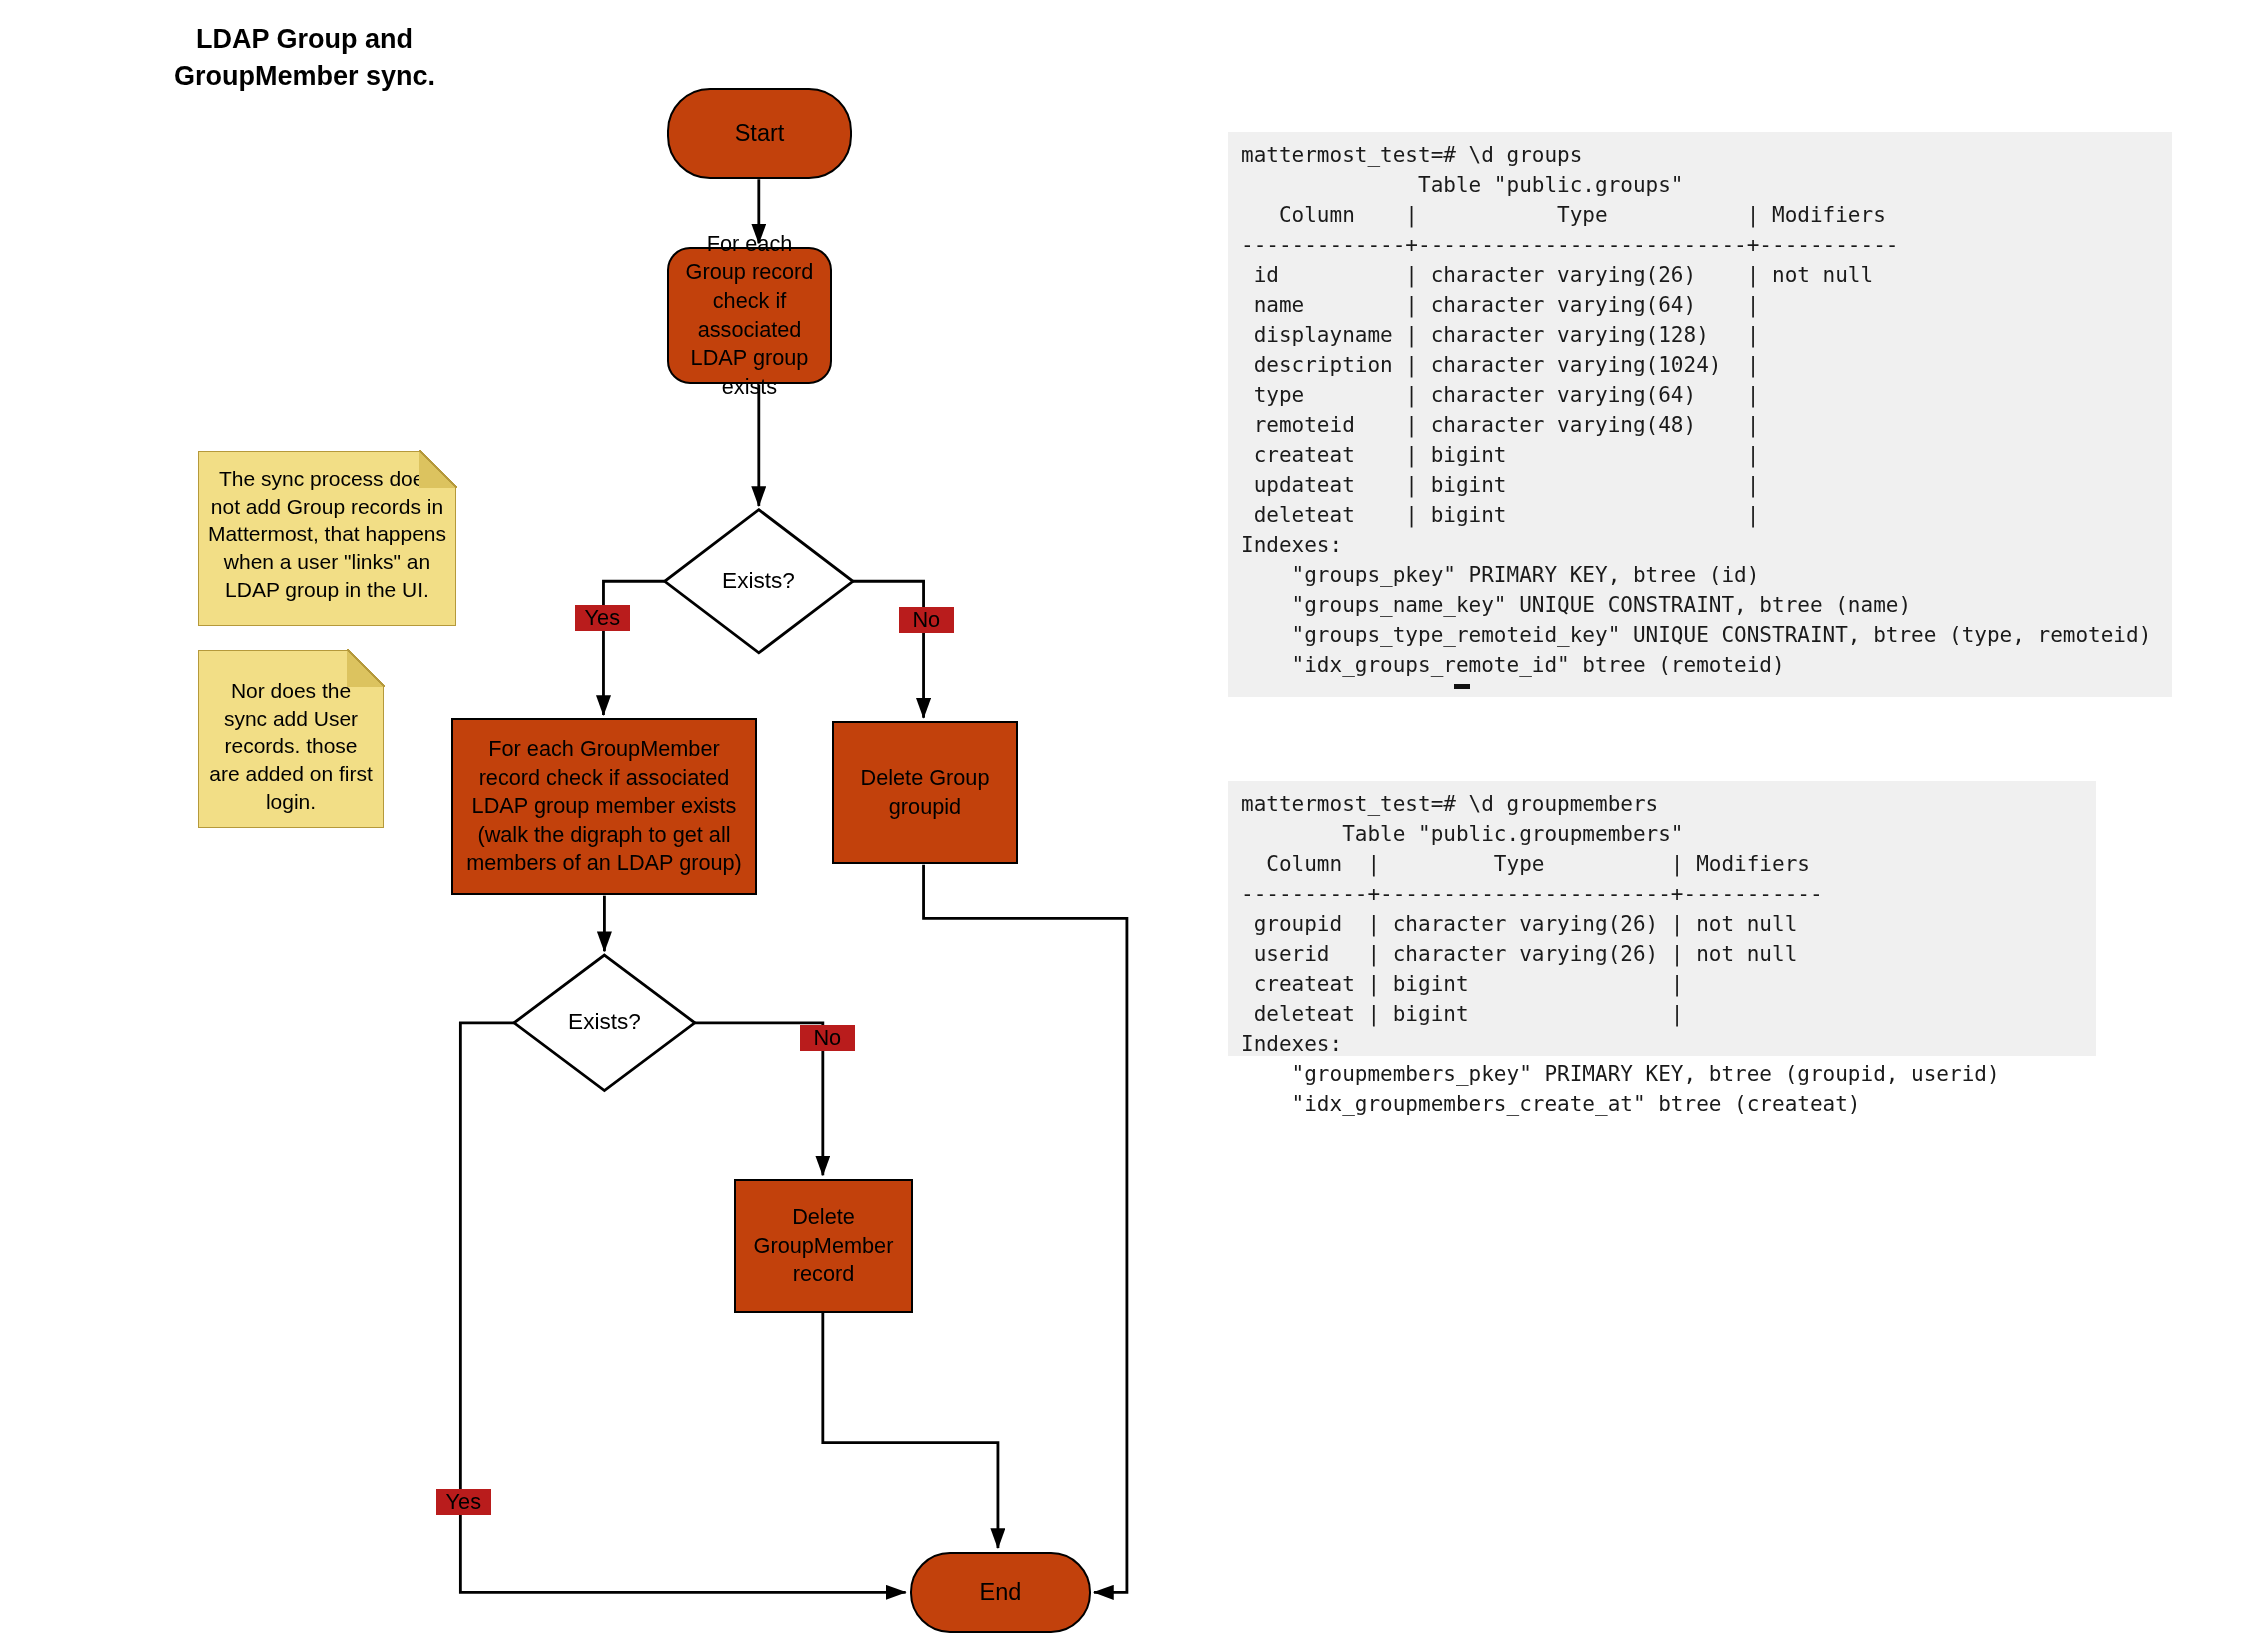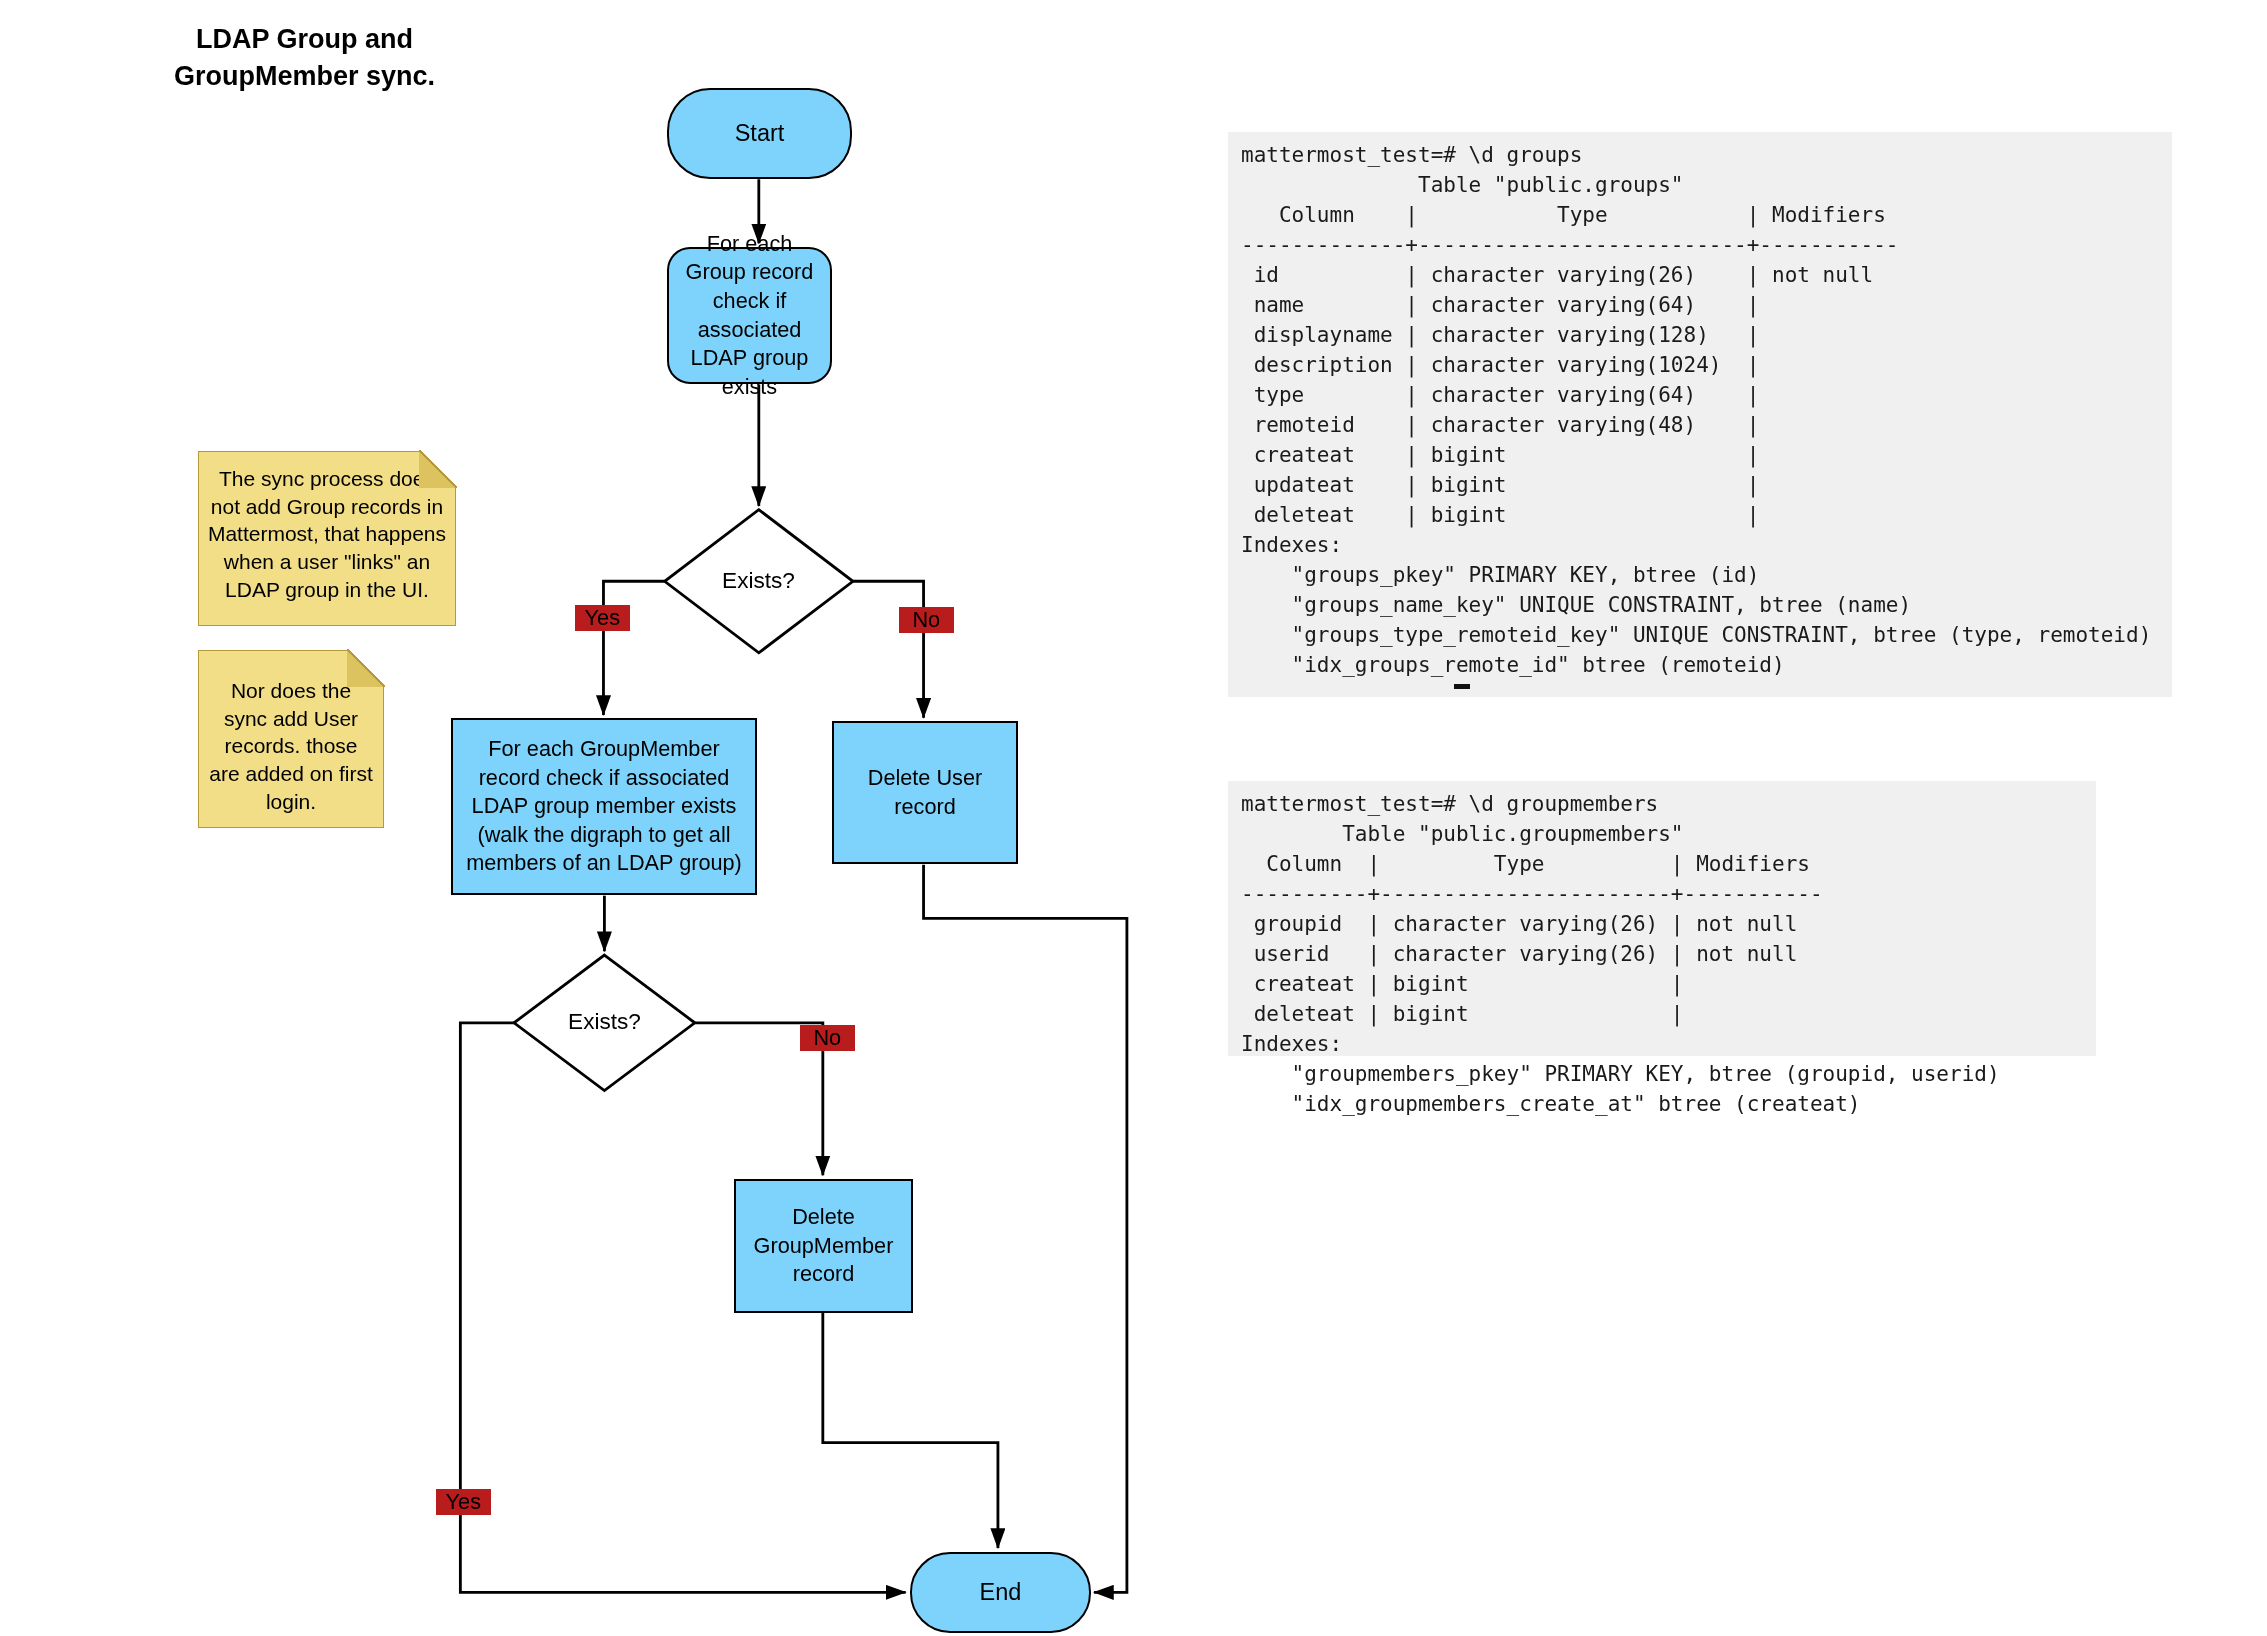--- a/index.html
+++ b/index.html
@@ -3,21 +3,21 @@
 <meta charset="utf-8">
 <style>
   html,body{margin:0;padding:0;}
   body{
     width:2267px;height:1637px;position:relative;background:#ffffff;
     font-family:"Liberation Sans",sans-serif;color:#000;overflow:hidden;
   }
   
   #connector-svg{position:absolute;left:0;top:0;width:2267px;height:1637px;z-index:1;}
   .node{
-    position:absolute;z-index:2;background:#7dd3fc;border:2.8px solid #000;
+    position:absolute;z-index:2;background:#c2410c;border:2.8px solid #000;
     display:flex;align-items:center;justify-content:center;text-align:center;
     font-size:21.7px;line-height:1.32;box-sizing:border-box;
   }
   .pill{border-radius:43px;font-size:23.5px;}
   .diamond-label{
     position:absolute;z-index:3;background:transparent;border:none;
     display:flex;align-items:center;justify-content:center;text-align:center;
     font-size:22.6px;
   }
   .edge-label{
@@ -96,21 +96,21 @@
 <div class="diamond-label" style="left:702px;top:567px;width:113px;height:28px;">Exists?</div>
 
 <div class="edge-label" style="left:575px;top:605px;width:49px;">Yes</div>
 <div class="edge-label" style="left:899px;top:607px;width:49px;">No</div>
 
 <div class="node" style="left:451px;top:718px;width:306px;height:177px;padding:7.5px 7.5px;">
   <span>For each GroupMember record check if associated LDAP group member exists (walk the digraph to get all members of an LDAP group)</span>
 </div>
 
 <div class="node" style="left:832px;top:721px;width:186px;height:143px;padding:5.6px 22.6px;">
-  <span>Delete User record</span>
+  <span>Delete Group groupid</span>
 </div>
 
 <div class="diamond-label" style="left:548px;top:1008px;width:113px;height:28px;">Exists?</div>
 
 <div class="edge-label" style="left:436px;top:1489px;width:49px;">Yes</div>
 <div class="edge-label" style="left:800px;top:1025px;width:49px;">No</div>
 
 <div class="node" style="left:734px;top:1179px;width:179px;height:134px;padding:23px 13px;">
   <span>Delete GroupMember record</span>
 </div>

